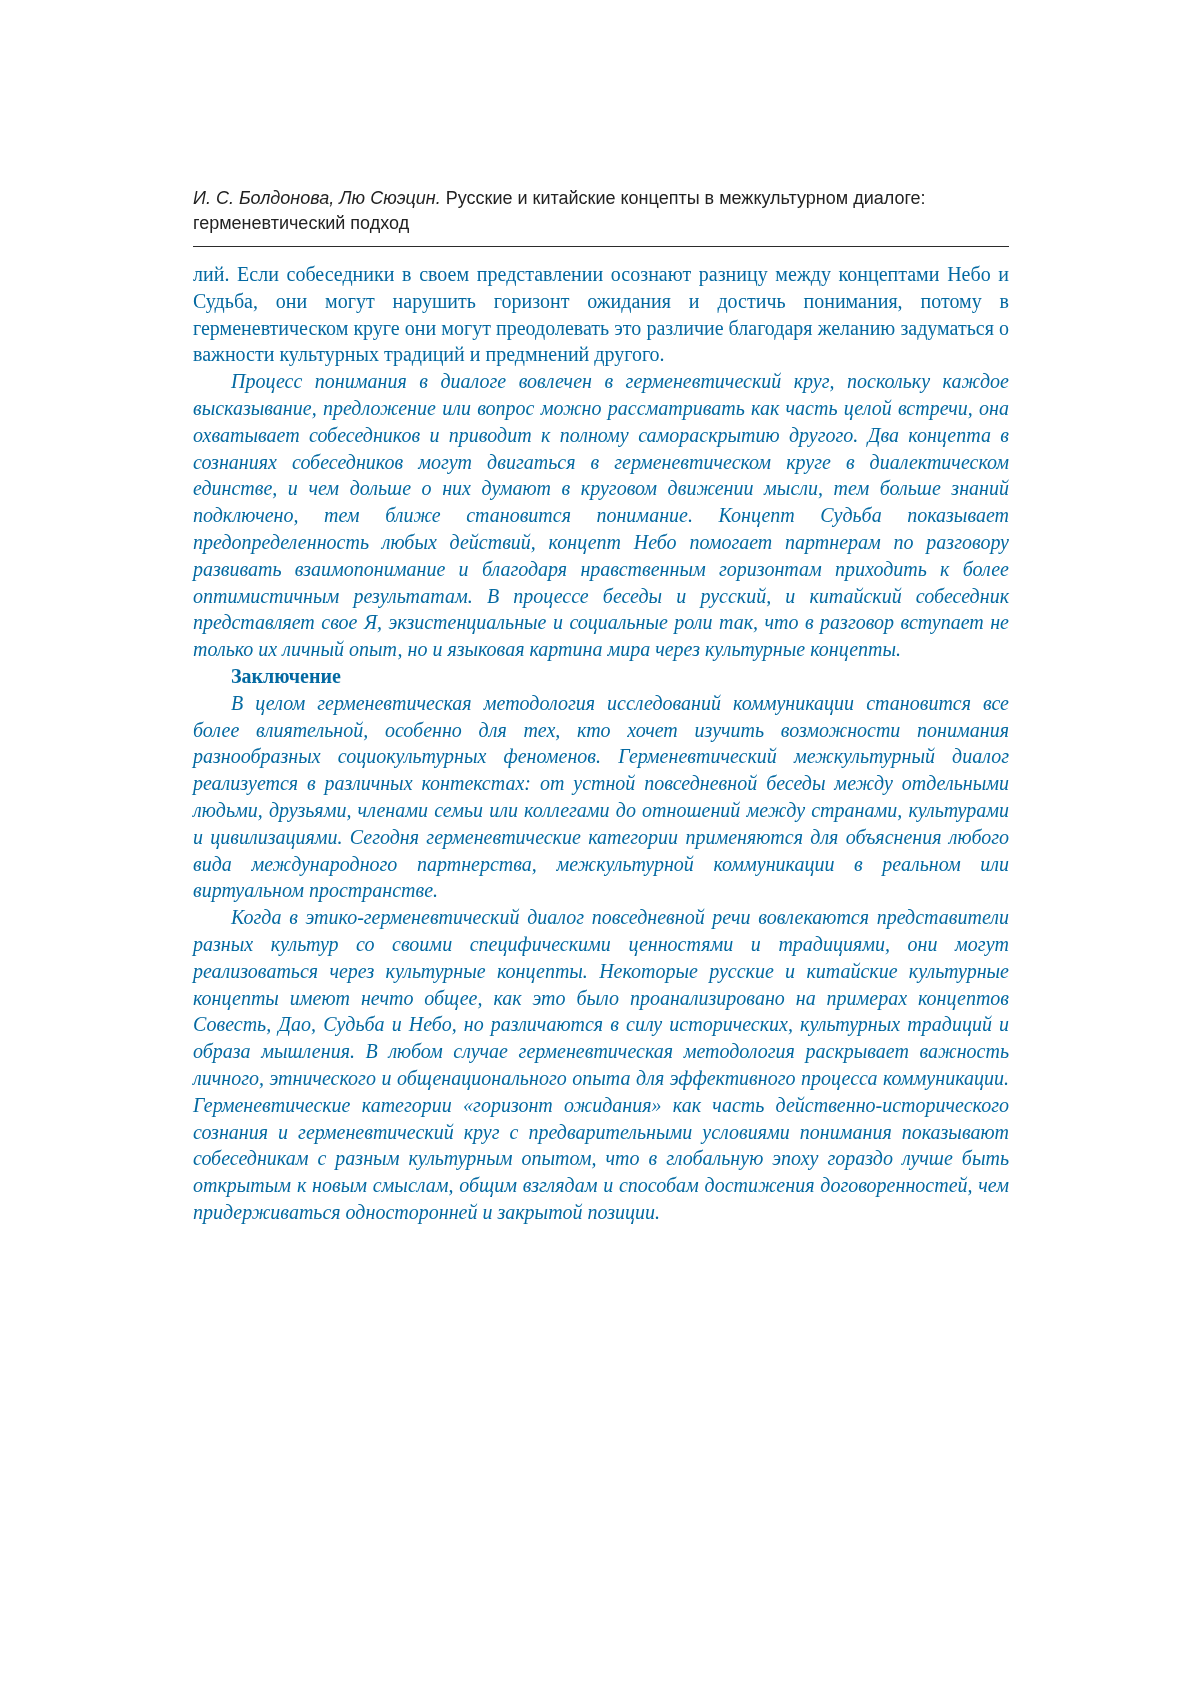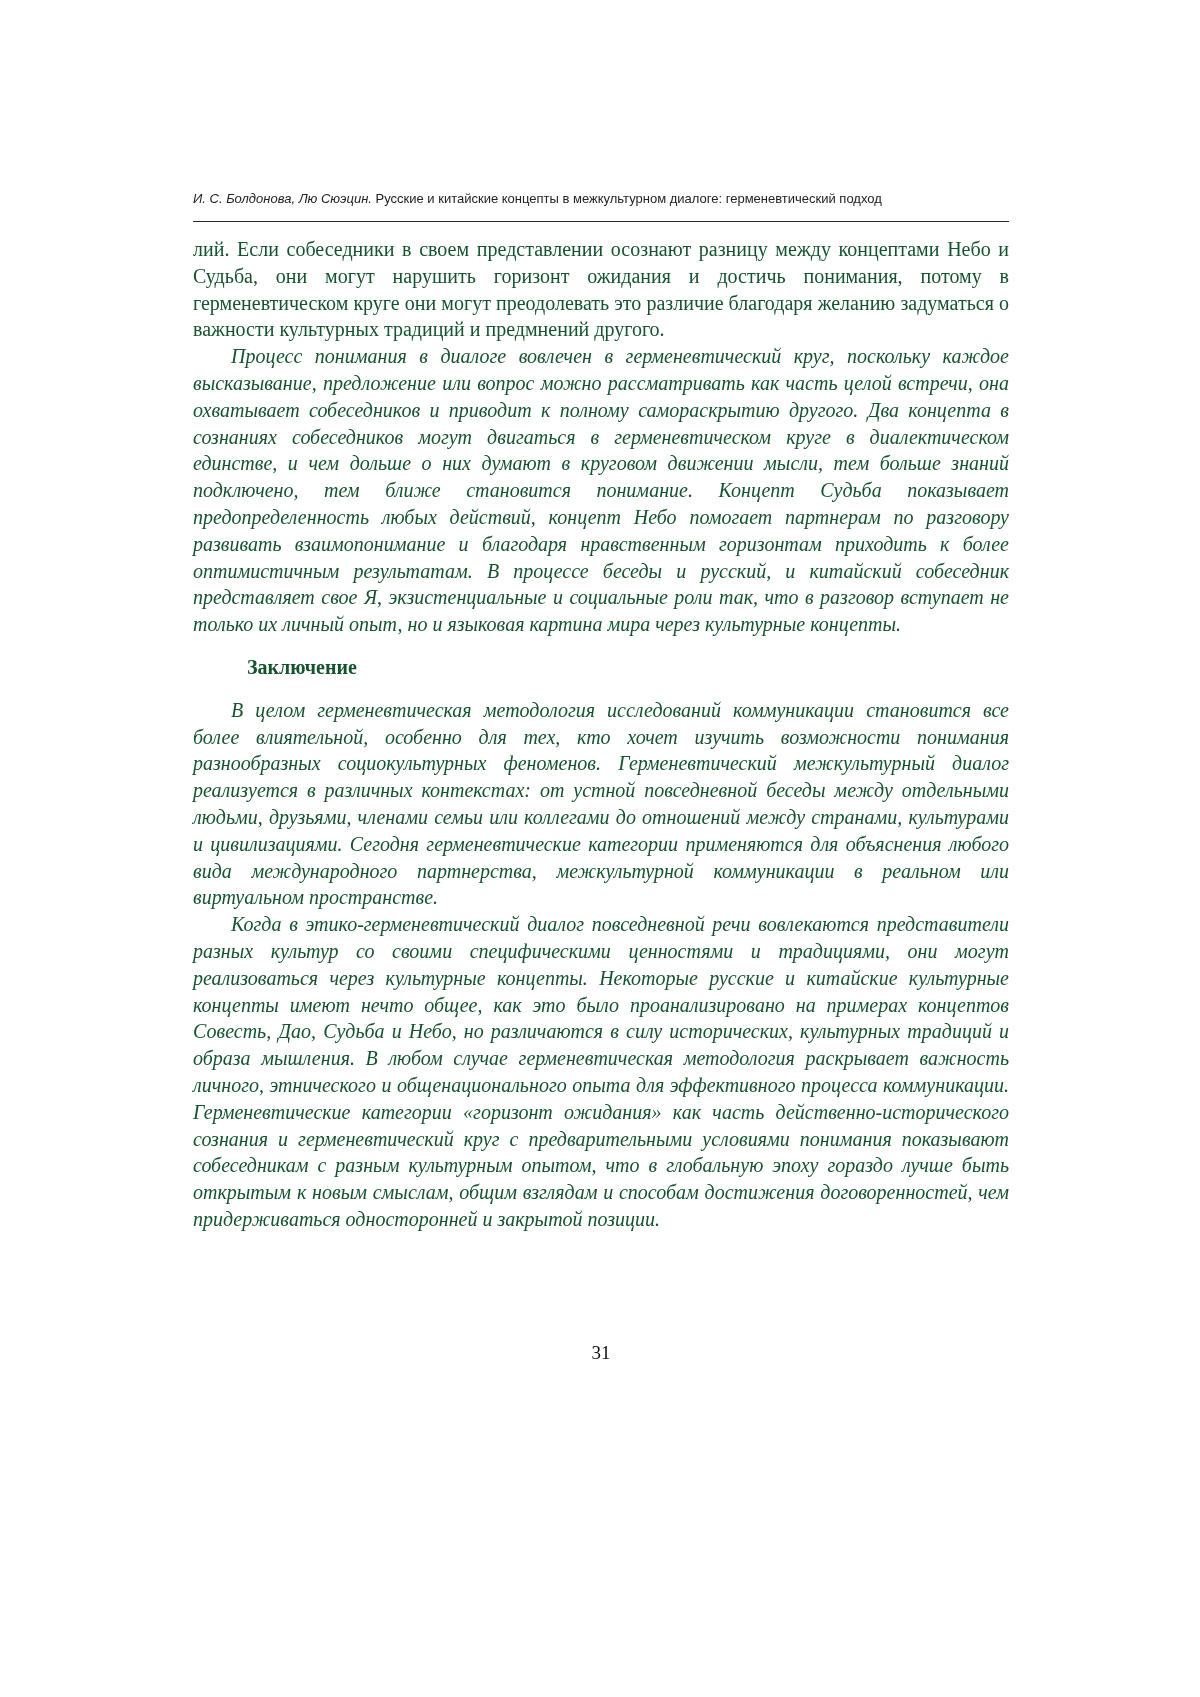--- a/index.html
+++ b/index.html
@@ -16,55 +16,55 @@
     margin: 0 auto;
   }
   .content {
     position: absolute;
     left: 193px;
     top: 186px;
     width: 816px;
   }
   .running-head {
     font-family: "Liberation Sans", sans-serif;
-    font-size: 13px;
+    font-size: 18px;
     line-height: 25px;
     color: #222222;
   }
   .running-head .authors {
     font-style: italic;
   }
   .rule {
     margin-top: 10px;
     border-top: 1.6px solid #2b2b2b;
     width: 100%;
     height: 0;
   }
   .body-text {
     margin-top: 14px;
     font-family: "Liberation Serif", serif;
     font-size: 20px;
     line-height: 26.8px;
     text-align: justify;
-    color: #14532d;
+    color: #0369a1;
   }
   .para {
     margin: 0;
   }
   .para.indent {
     text-indent: 38px;
     font-style: italic;
   }
   .section-heading {
     font-family: "Liberation Serif", serif;
     font-size: 20px;
     line-height: 26.8px;
     font-weight: bold;
     text-indent: 38px;
-    margin: 16px;
+    margin: 0;
   }
   .page-number {
     position: absolute;
     left: 193px;
     top: 1342px;
     width: 816px;
     text-align: center;
     font-family: "Liberation Serif", serif;
     font-size: 19px;
     color: #111111;
@@ -86,14 +86,13 @@
     <main class="body-text">
       <p class="para no-indent">лий. Если собеседники в своем представлении осознают разницу между концептами Небо и Судьба, они могут нарушить горизонт ожидания и достичь понимания, потому в герменевтическом круге они могут преодолевать это различие благодаря желанию задуматься о важности культурных традиций и предмнений другого.</p>
       <p class="para indent">Процесс понимания в диалоге вовлечен в герменевтический круг, поскольку каждое высказывание, предложение или вопрос можно рассматривать как часть целой встречи, она охватывает собеседников и приводит к полному самораскрытию другого. Два концепта в сознаниях собеседников могут двигаться в герменевтическом круге в диалектическом единстве, и чем дольше о них думают в круговом движении мысли, тем больше знаний подключено, тем ближе становится понимание. Концепт Судьба показывает предопределенность любых действий, концепт Небо помогает партнерам по разговору развивать взаимопонимание и благодаря нравственным горизонтам приходить к более оптимистичным результатам. В процессе беседы и русский, и китайский собеседник представляет свое Я, экзистенциальные и социальные роли так, что в разговор вступает не только их личный опыт, но и языковая картина мира через культурные концепты.</p>
       <h2 class="section-heading">Заключение</h2>
       <p class="para indent">В целом герменевтическая методология исследований коммуникации становится все более влиятельной, особенно для тех, кто хочет изучить возможности понимания разнообразных социокультурных феноменов. Герменевтический межкультурный диалог реализуется в различных контекстах: от устной повседневной беседы между отдельными людьми, друзьями, членами семьи или коллегами до отношений между странами, культурами и цивилизациями. Сегодня герменевтические категории применяются для объяснения любого вида международного партнерства, межкультурной коммуникации в реальном или виртуальном пространстве.</p>
       <p class="para indent">Когда в этико-герменевтический диалог повседневной речи вовлекаются представители разных культур со своими специфическими ценностями и традициями, они могут реализоваться через культурные концепты. Некоторые русские и китайские культурные концепты имеют нечто общее, как это было проанализировано на примерах концептов Совесть, Дао, Судьба и Небо, но различаются в силу исторических, культурных традиций и образа мышления. В любом случае герменевтическая методология раскрывает важность личного, этнического и общенационального опыта для эффективного процесса коммуникации. Герменевтические категории «горизонт ожидания» как часть действенно-исторического сознания и герменевтический круг с предварительными условиями понимания показывают собеседникам с разным культурным опытом, что в глобальную эпоху гораздо лучше быть открытым к новым смыслам, общим взглядам и способам достижения договоренностей, чем придерживаться односторонней и закрытой позиции.</p>
     </main>
 
   </div>
 
-  <div class="page-number">31</div>
 </div>
 
 </body></html>

